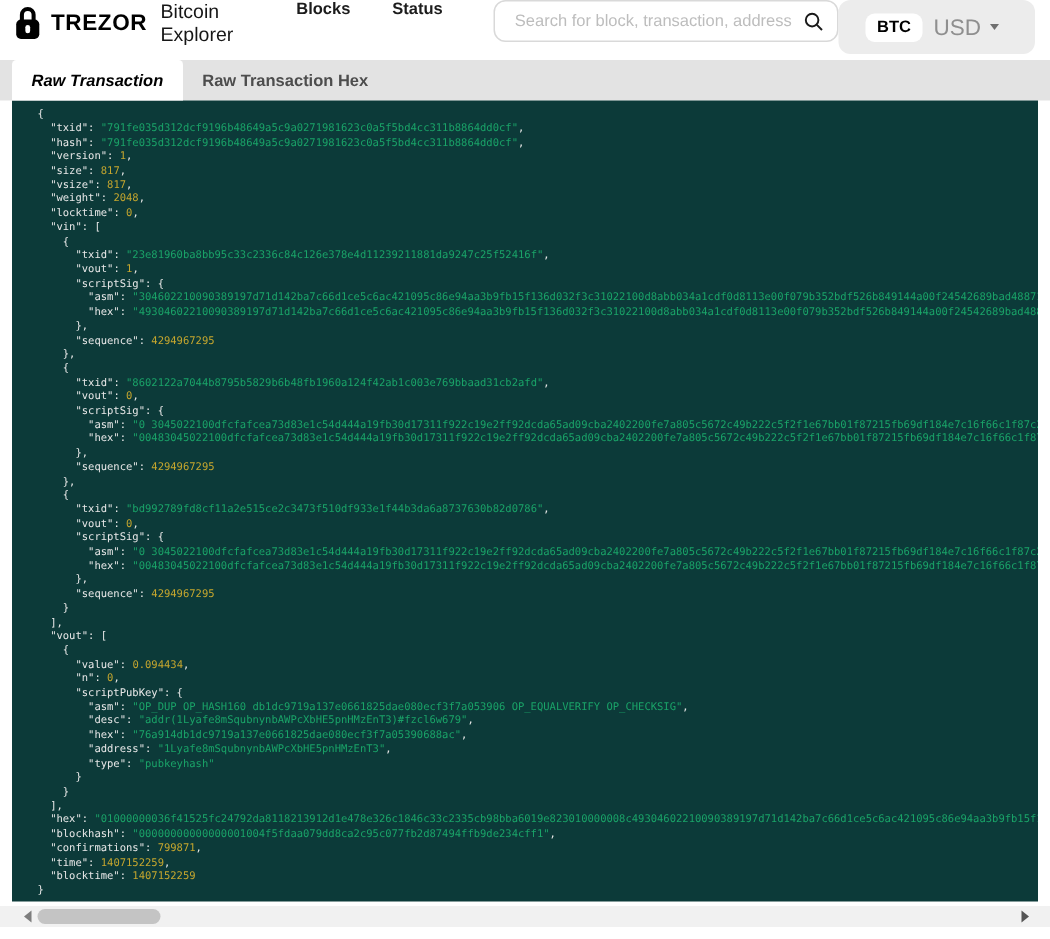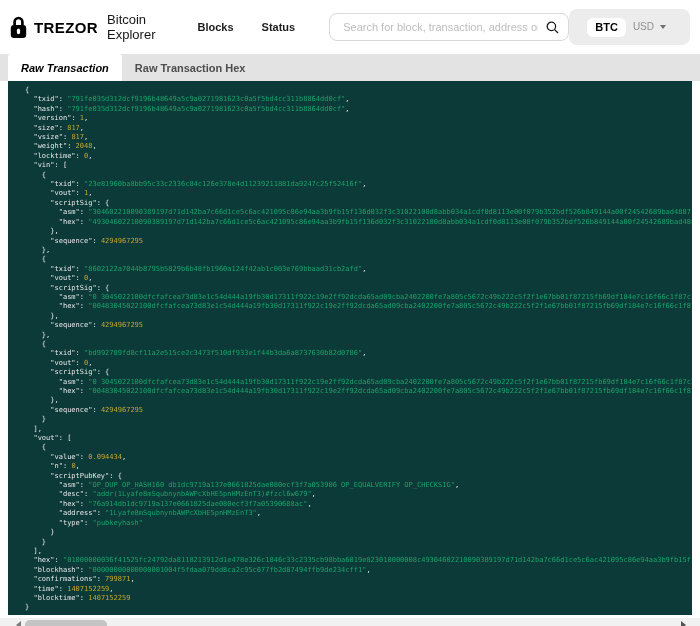--- a/index.html
+++ b/index.html
@@ -6,23 +6,23 @@
   html, body { margin: 0; padding: 0; }
   body {
     width: 700px; height: 626px;
     background: #ffffff;
     font-family: "Liberation Sans", sans-serif;
     overflow: hidden;
   }
 
   
   .header {
-    height: 54px;
+    height: 40px;
     display: flex;
-    align-items: center;
+    align-items: flex-start;
     padding: 0 10px;
     background: #ffffff;
   }
   .logo { display: flex; align-items: center; cursor: pointer; }
   .logo svg { display: block; }
   .brand {
     font-size: 15px; font-weight: 800; color: #000;
     letter-spacing: 0.4px; margin-left: 7px;
   }
   .appname { font-size: 13px; color: #161616; margin-left: 9px; }
@@ -51,21 +51,21 @@
     display: flex; align-items: center;
     padding: 18px;
     cursor: pointer;
   }
   .cur-btc {
     background: #ffffff; border-radius: 6px;
     font-size: 11px; font-weight: bold; color: #000;
     padding: 4px 8px; line-height: 1;
   }
   .cur-usd {
-    font-size: 10px; color: #8f8f8f;
+    font-size: 15px; color: #8f8f8f;
     padding: 4px 5px 4px 7px; line-height: 1;
   }
   .caret {
     width: 0; height: 0; margin: 0 6px 0 1px;
     border-left: 3.5px solid transparent;
     border-right: 3.5px solid transparent;
     border-top: 4px solid #6f6f6f;
   }
 
   

